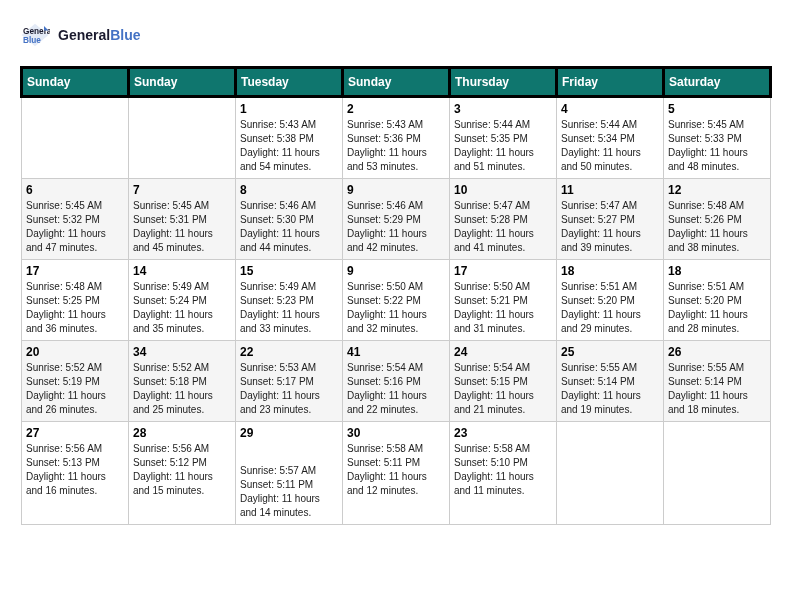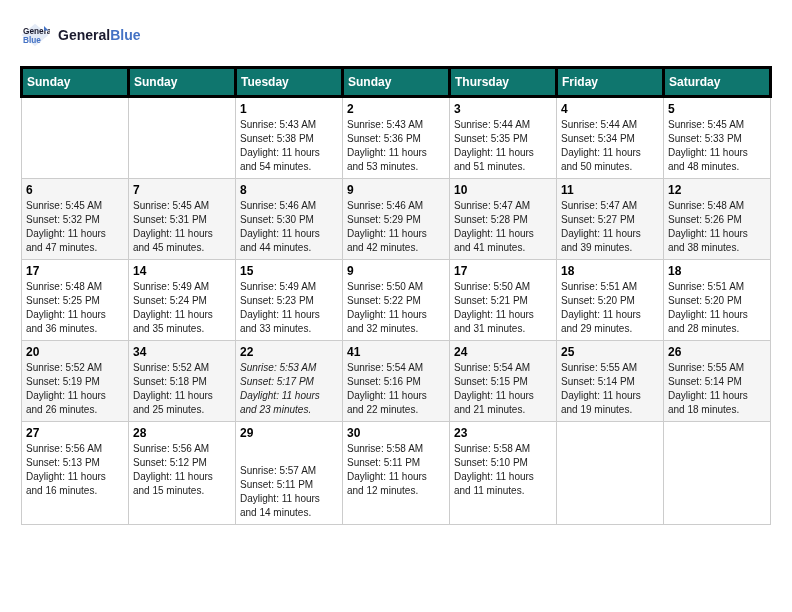--- a/index.html
+++ b/index.html
@@ -240,21 +240,21 @@
 Daylight: 11 hours and 26 minutes.</div>
         </td>
         <td>
           <span class="day-number">34</span>
           <div class="day-info" style="white-space: pre-line;">Sunrise: 5:52 AM
 Sunset: 5:18 PM
 Daylight: 11 hours and 25 minutes.</div>
         </td>
         <td>
           <span class="day-number">22</span>
-          <div class="day-info" style="white-space: pre-line; font-style: italic;">Sunrise: 5:53 AM
+          <div class="day-info" style="white-space: pre-line;">Sunrise: 5:53 AM
 Sunset: 5:17 PM
 Daylight: 11 hours and 23 minutes.</div>
         </td>
         <td>
           <span class="day-number">41</span>
           <div class="day-info" style="white-space: pre-line;">Sunrise: 5:54 AM
 Sunset: 5:16 PM
 Daylight: 11 hours and 22 minutes.</div>
         </td>
         <td>

